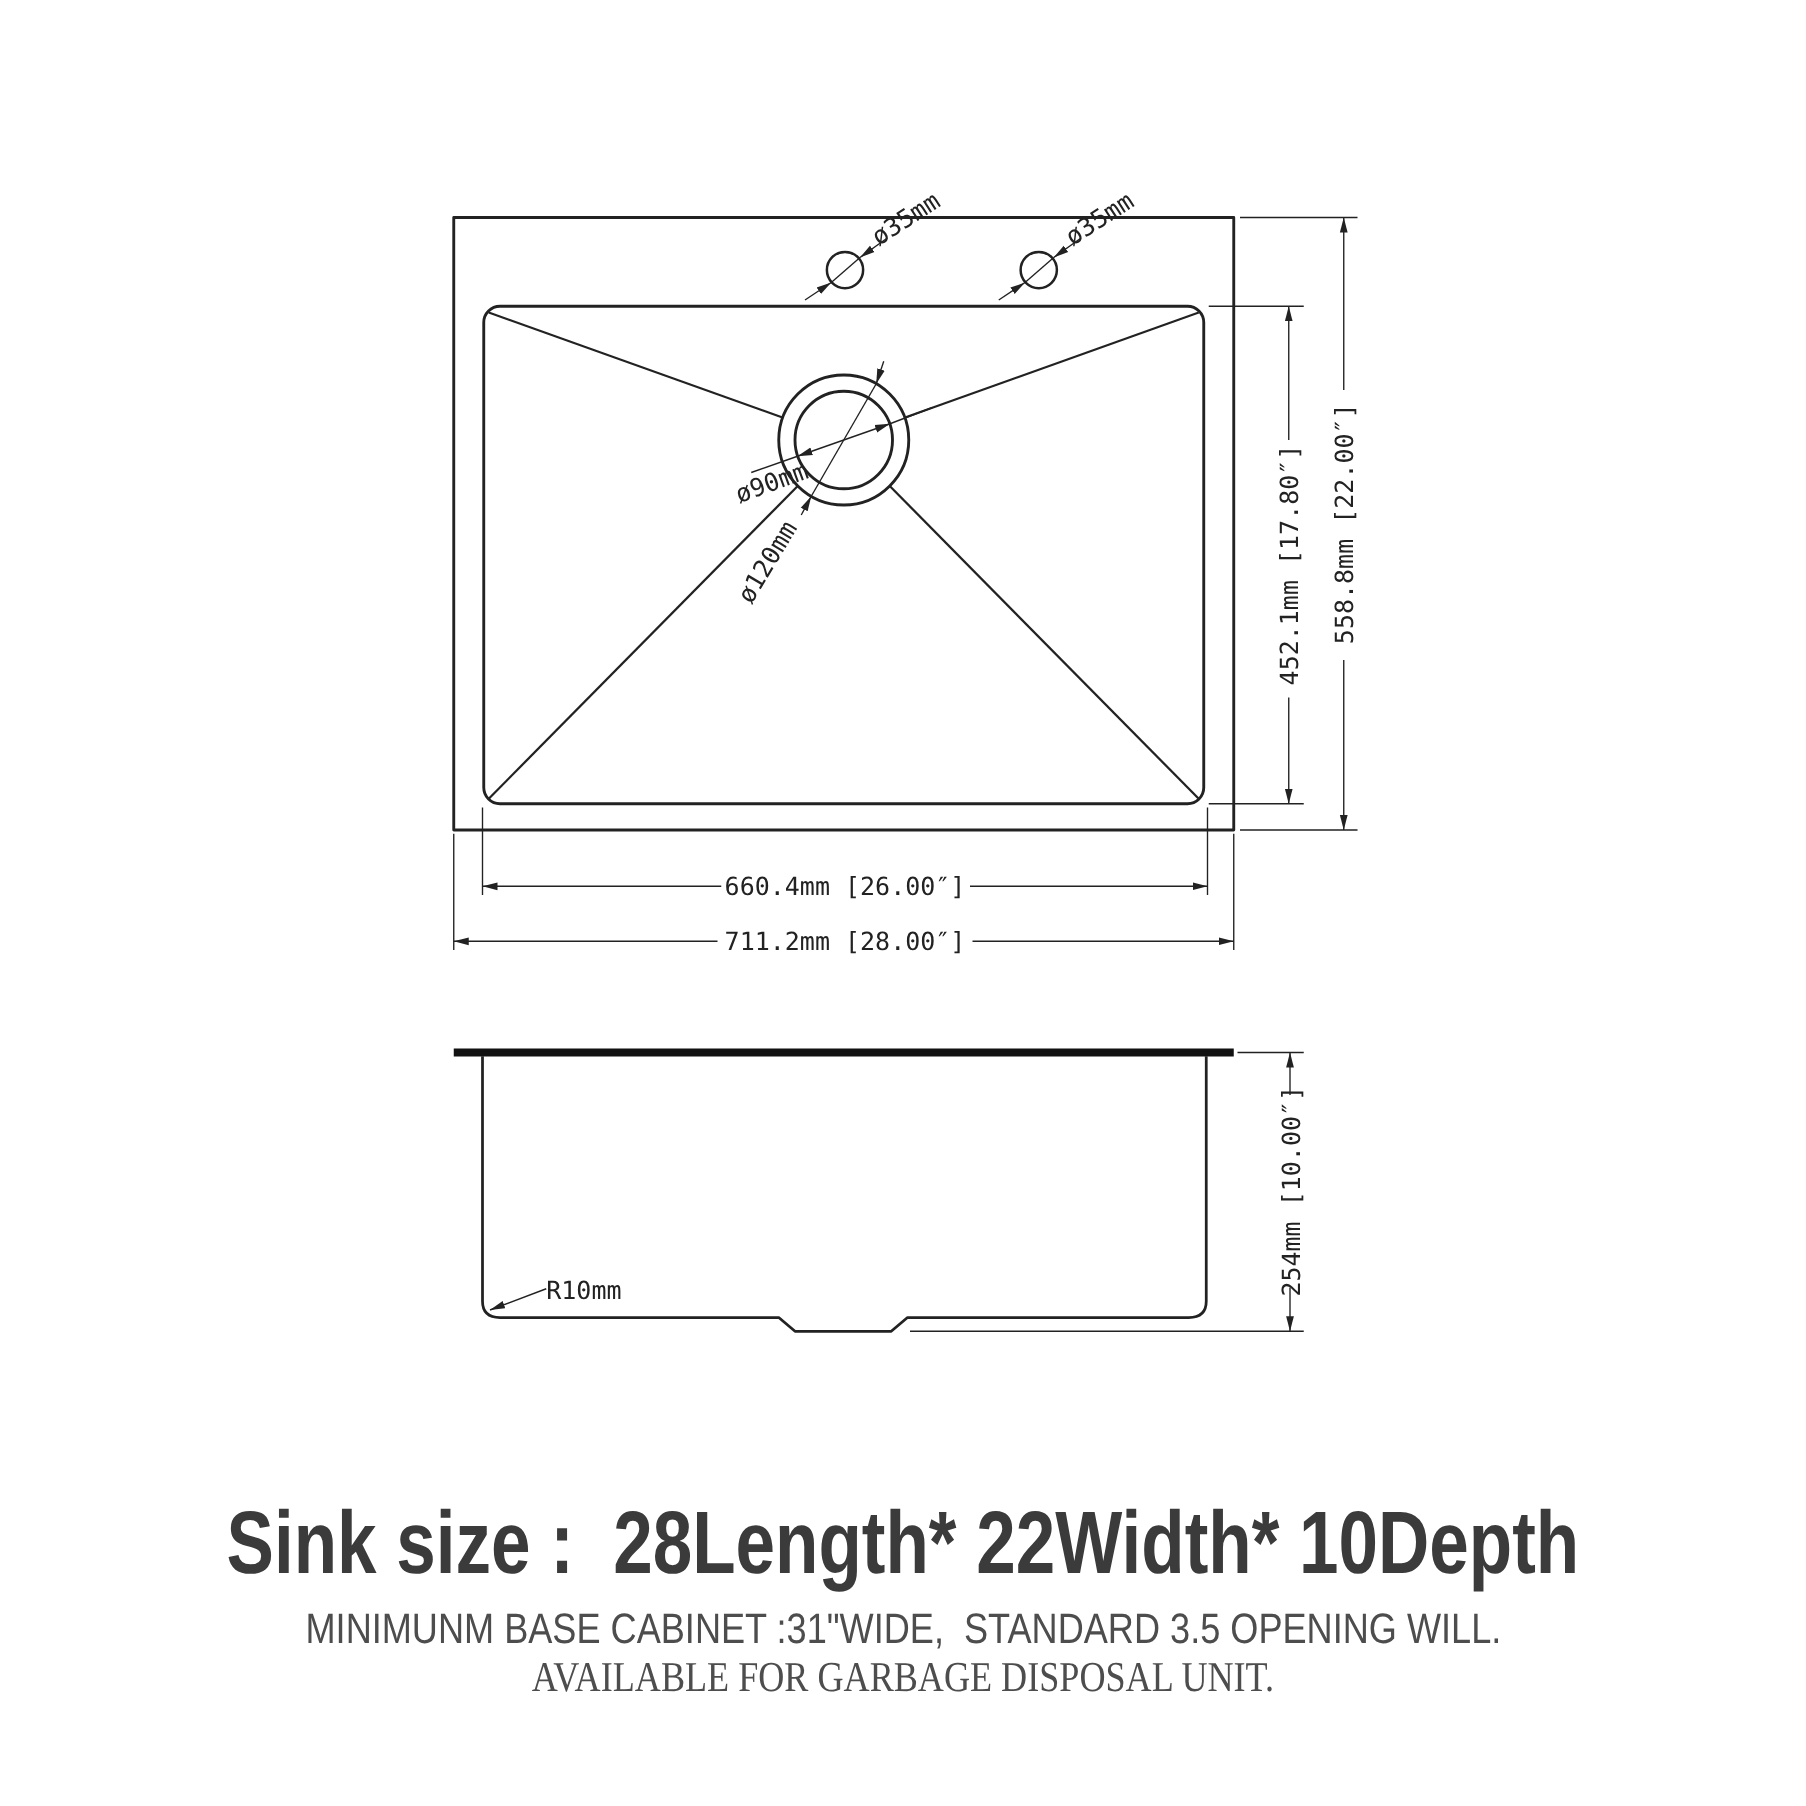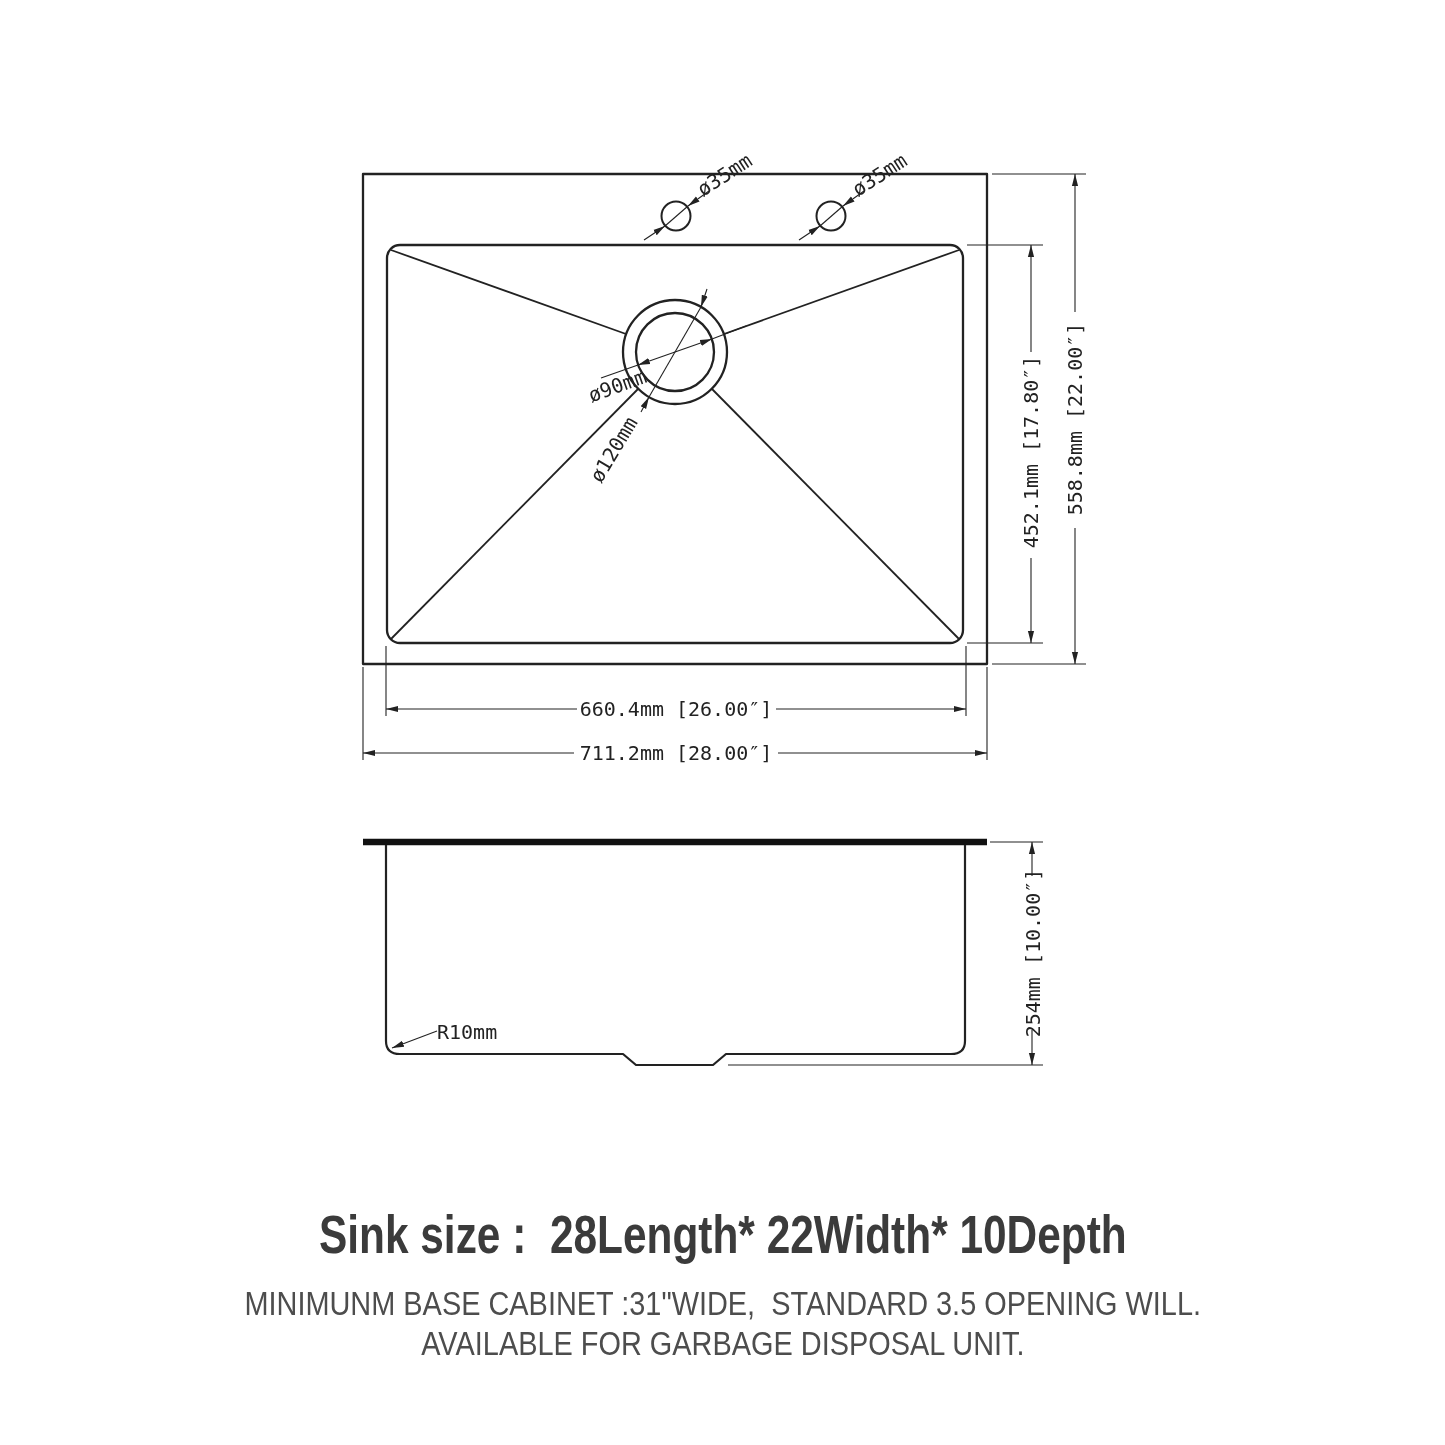--- a/index.html
+++ b/index.html
@@ -10,26 +10,26 @@
     overflow:hidden;
   }
   #drawing{position:absolute;left:0;top:0;}
   .dim-text{
     font-family:"DejaVu Sans Mono", monospace;
     font-size:20px;
     fill:#222222;
   }
   .caption{position:absolute;left:0;width:1445px;text-align:center;color:#3b3b3b;}
   .caption .squeeze{display:inline-block;white-space:pre;}
-  #caption-title{top:1206px;font-size:53px;font-weight:bold;line-height:58px;}
+  #caption-title{top:1206px;font-size:71px;font-weight:bold;line-height:58px;}
   #caption-title .squeeze{transform:scaleX(0.80);transform-origin:center;}
   .caption.sub{color:#4d4d4d;font-size:34px;font-weight:400;line-height:38px;}
   .caption.sub .squeeze{transform:scaleX(0.85);transform-origin:center;}
   #caption-line1{top:1284px;}
-  #caption-line2{top:1324px;}
+  #caption-line2{top:1324px;font-family:Liberation Serif, serif;}
 </style>
 </head>
 <body>
 
 <svg id="drawing" width="1445" height="1180" viewBox="0 0 1445 1180" stroke-linecap="butt" stroke-linejoin="round">
   <defs>
     <marker id="arr" markerUnits="userSpaceOnUse" markerWidth="14" markerHeight="10" refX="12" refY="4" orient="auto-start-reverse">
       <path d="M0,0.9 L12,4 L0,7.1 Z" fill="#222222"></path>
     </marker>
   </defs>

